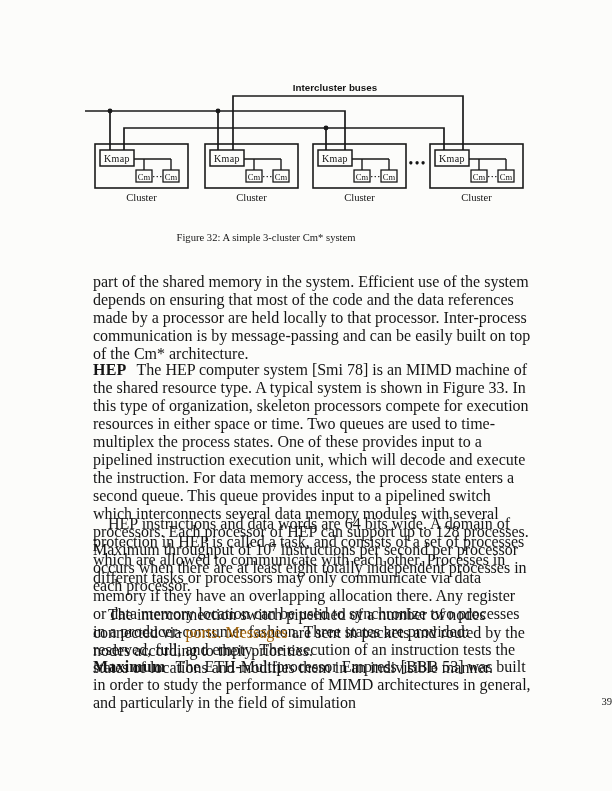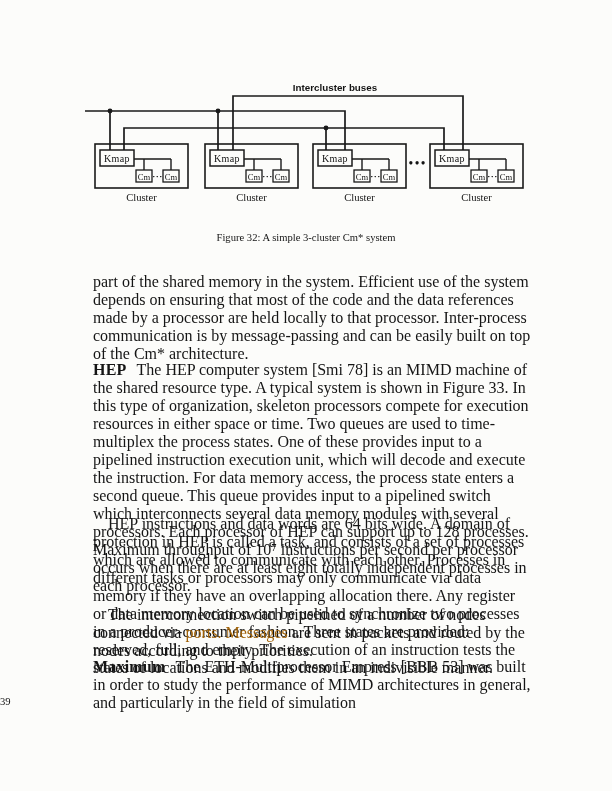--- a/index.html
+++ b/index.html
@@ -25,34 +25,34 @@
   svg text.buslabel{font-family:"Liberation Sans","DejaVu Sans",sans-serif;font-weight:bold;font-size:9.8px;}
   svg text.kmap{font-size:10px;letter-spacing:.4px;}
   svg text.cm{font-size:8.6px;}
   svg text.cmdots{font-size:9px;font-weight:bold;letter-spacing:.5px;}
   svg text.clabel{font-size:10.6px;}
   svg text.ellipsis{font-size:12px;font-weight:bold;letter-spacing:2px;}
 
   
   .caption{
     position:absolute;top:232px;left:0;width:532px;
-    text-align:center;font-size:10.6px;margin-left:40px;
+    text-align:center;font-size:10.6px;
   }
   .col{position:absolute;left:93px;width:438px;}
   .p1{top:257px;}
   .p-hep{top:345px;font-family:Liberation Serif, serif;}
   .p3{top:499px;}
   .p4{top:590px;}
   .p-empress{top:642px;}
   .indent{text-indent:15px;}
   b.runhead{margin-right:10px;letter-spacing:.2px;}
   .faded{color:#a16207;}
   .pageno{
     position:absolute;top:696px;left:0;width:612px;
-    text-align:left;font-size:10.6px;
+    text-align:right;font-size:10.6px;
   }
 </style>
 </head>
 <body>
 
 <div class="page">
 
   <svg class="figure" viewBox="0 0 612 215">
 
     <g>

